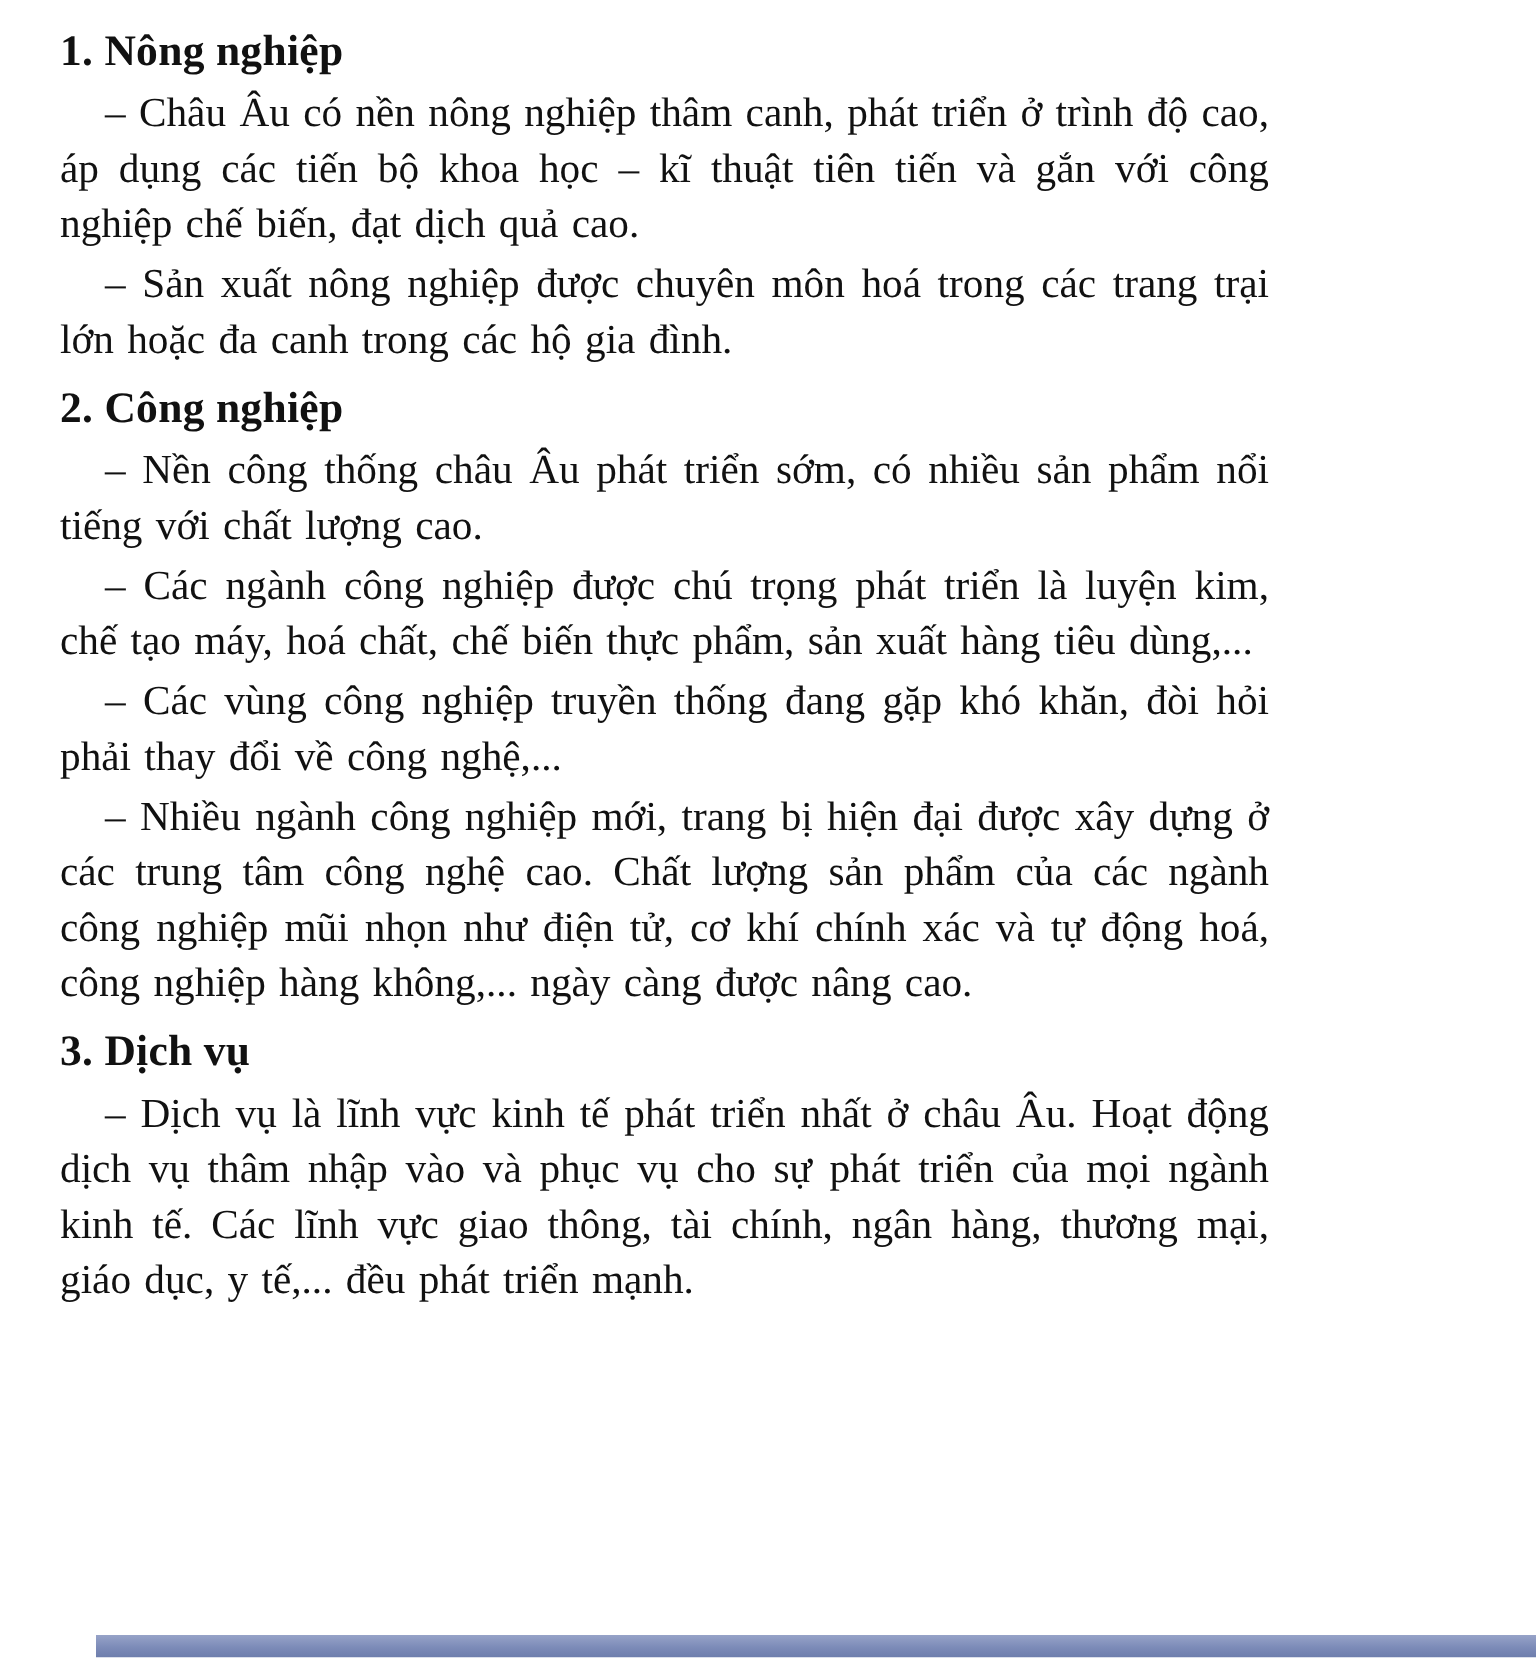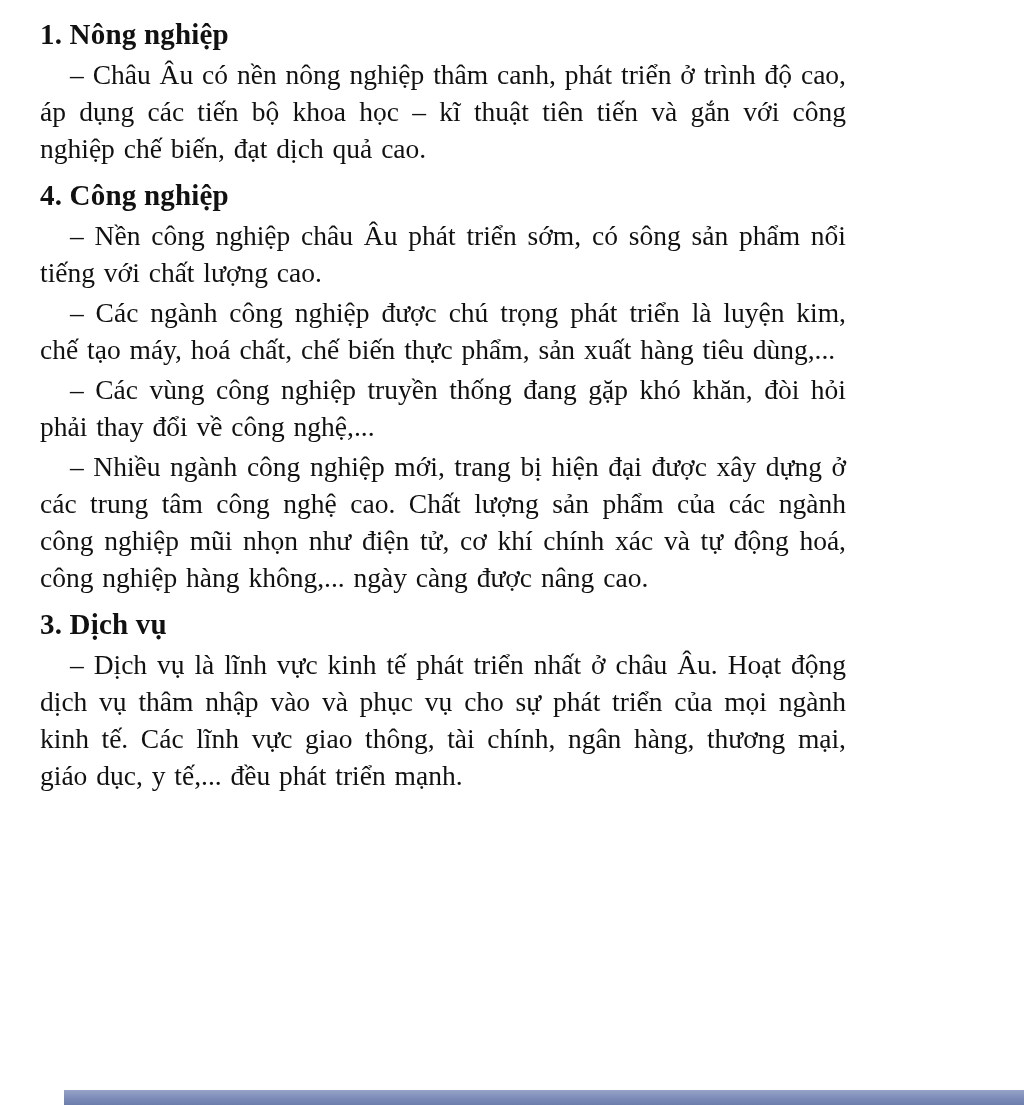--- a/index.html
+++ b/index.html
@@ -45,25 +45,26 @@
   }
 </style>
 </head>
 <body>
 
 <div class="page">
 
   <section>
     <h2 class="section-heading">1. Nông nghiệp</h2>
     <p class="paragraph">– Châu Âu có nền nông nghiệp thâm canh, phát triển ở trình độ cao, áp dụng các tiến bộ khoa học – kĩ thuật tiên tiến và gắn với công nghiệp chế biến, đạt dịch quả cao.</p>
+    <p class="paragraph">– Sản xuất nông nghiệp được chuyên môn hoá trong các trang trại lớn hoặc đa canh trong các hộ gia đình.</p>
   </section>
 
   <section>
-    <h2 class="section-heading">4. Công nghiệp</h2>
-    <p class="paragraph">– Nền công nghiệp châu Âu phát triển sớm, có sông sản phẩm nổi tiếng với chất lượng cao.</p>
+    <h2 class="section-heading">2. Công nghiệp</h2>
+    <p class="paragraph">– Nền công thống châu Âu phát triển sớm, có nhiều sản phẩm nổi tiếng với chất lượng cao.</p>
     <p class="paragraph">– Các ngành công nghiệp được chú trọng phát triển là luyện kim, chế tạo máy, hoá chất, chế biến thực phẩm, sản xuất hàng tiêu dùng,...</p>
     <p class="paragraph">– Các vùng công nghiệp truyền thống đang gặp khó khăn, đòi hỏi phải thay đổi về công nghệ,...</p>
     <p class="paragraph">– Nhiều ngành công nghiệp mới, trang bị hiện đại được xây dựng ở các trung tâm công nghệ cao. Chất lượng sản phẩm của các ngành công nghiệp mũi nhọn như điện tử, cơ khí chính xác và tự động hoá, công nghiệp hàng không,... ngày càng được nâng cao.</p>
   </section>
 
   <section>
     <h2 class="section-heading">3. Dịch vụ</h2>
     <p class="paragraph">– Dịch vụ là lĩnh vực kinh tế phát triển nhất ở châu Âu. Hoạt động dịch vụ thâm nhập vào và phục vụ cho sự phát triển của mọi ngành kinh tế. Các lĩnh vực giao thông, tài chính, ngân hàng, thương mại, giáo dục, y tế,... đều phát triển mạnh.</p>
   </section>
 

